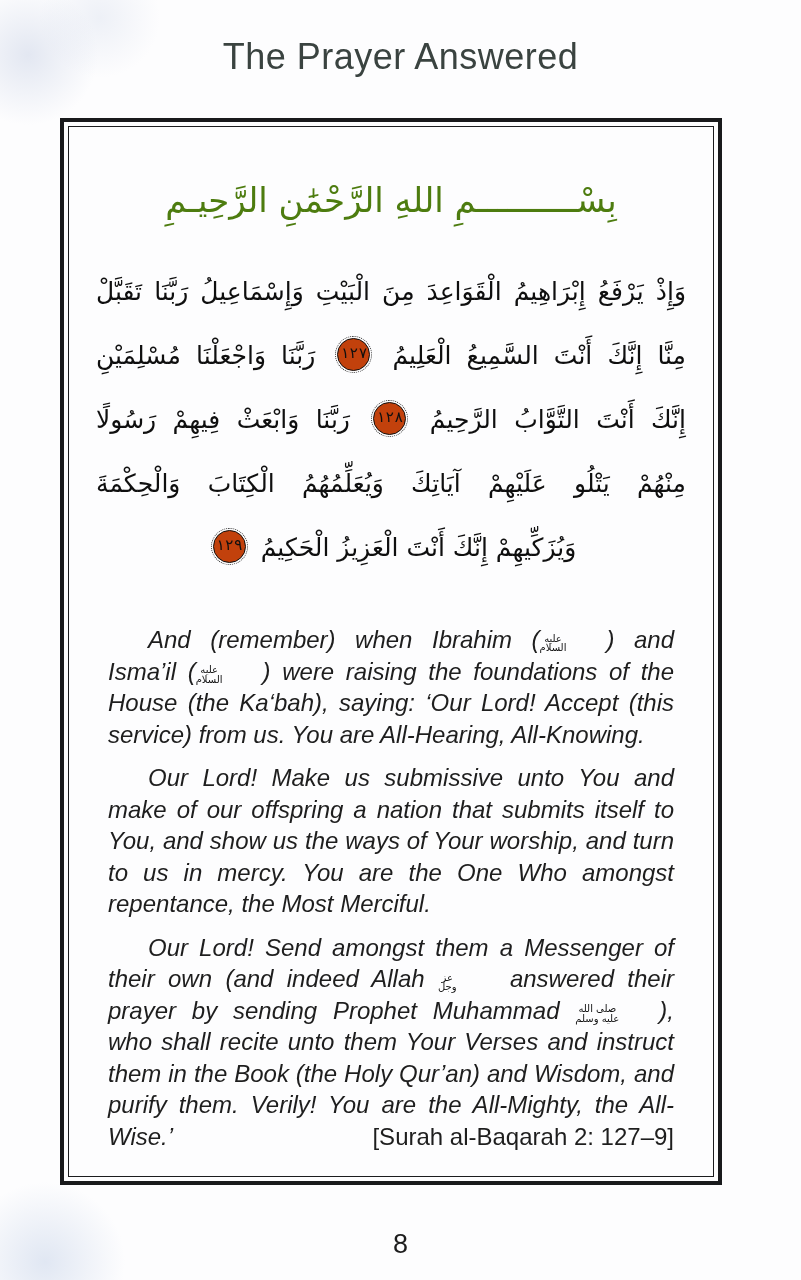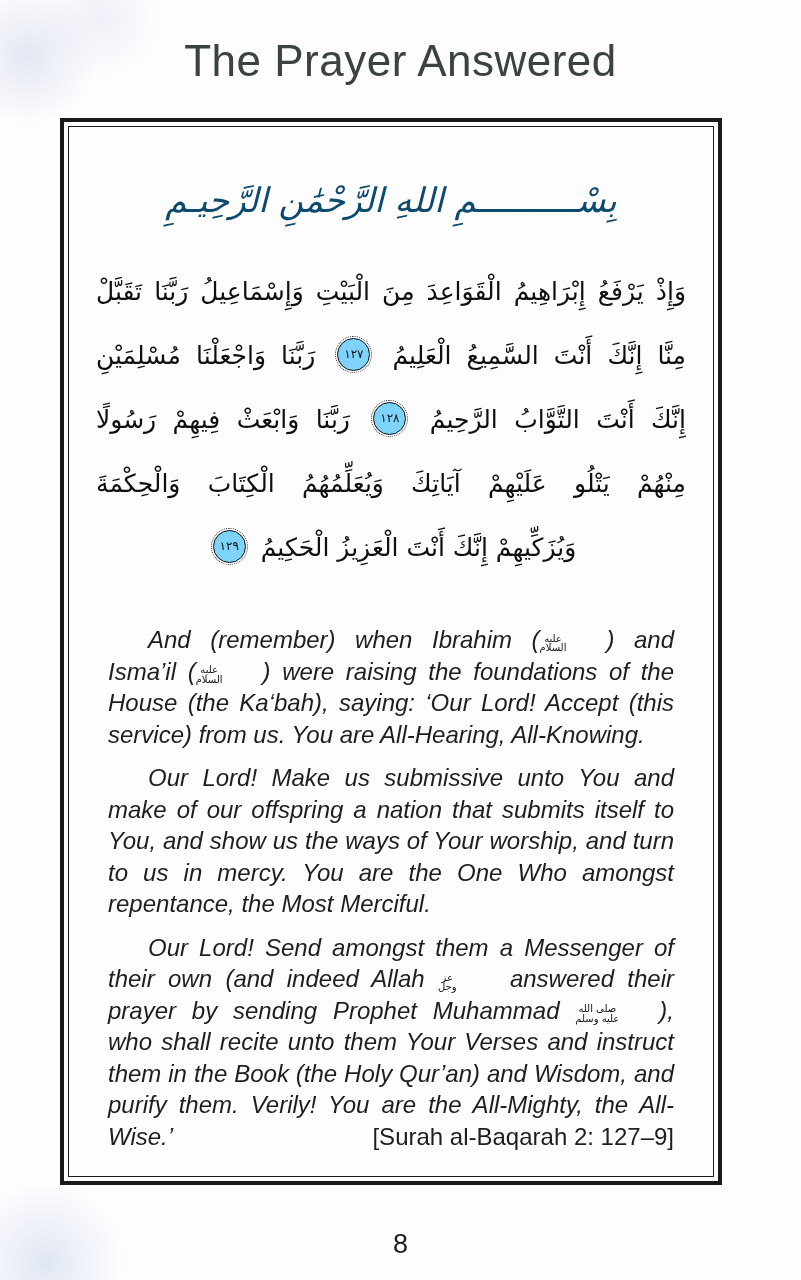--- a/index.html
+++ b/index.html
@@ -7,54 +7,54 @@
     width:801px;height:1280px;position:relative;overflow:hidden;
     font-family:"Liberation Sans",sans-serif;
     background:
       radial-gradient(circle at 28px 55px, rgba(205,213,231,.55) 0, rgba(255,255,255,0) 70px),
       radial-gradient(circle at 45px 1262px, rgba(205,216,235,.6) 0, rgba(255,255,255,0) 80px),
       radial-gradient(circle at 100px 18px, rgba(214,221,236,.4) 0, rgba(255,255,255,0) 60px),
       #fdfdfe;
   }
   .book-title{
     position:absolute;top:36px;left:0;width:100%;
-    text-align:center;font-size:44px;font-weight:400;letter-spacing:.5px;
+    text-align:center;font-size:36px;font-weight:400;letter-spacing:.5px;
     color:#3a4340;
   }
   .frame{
     position:absolute;left:60px;top:118px;width:662px;height:1067px;
     box-sizing:border-box;border:4px solid #191a1c;background:transparent;
   }
   .frame-inner{
     position:absolute;inset:4px;border:1.6px solid #1b1c1e;
   }
   .content{
     position:absolute;inset:6px;padding:12px 26px 0 26px;overflow:hidden;
   }
   .bismillah{
     margin-top:14px;height:92px;line-height:92px;text-align:center;
     direction:rtl;font-family:"DejaVu Sans",sans-serif;
-    font-size:34px;color:#0c4a6e;white-space:nowrap;font-style:italic;
+    font-size:34px;color:#4d7c0f;white-space:nowrap;
   }
   .quran-block{
     margin-top:14px;direction:rtl;font-family:"DejaVu Sans",sans-serif;
     font-size:25px;color:#0f0f0f;
   }
   .a-line{
     line-height:64px;min-height:64px;
     text-align:justify;text-align-last:justify;text-justify:inter-word;
     white-space:nowrap;
   }
   .a-line.centered{text-align:center;text-align-last:center;}
   .ayah-badge{
     display:inline-flex;align-items:center;justify-content:center;
     width:31px;height:31px;border:1.6px solid #101010;border-radius:50%;
     outline:1.5px dotted #2b2b2b;outline-offset:1.5px;
-    font-size:12px;line-height:1;vertical-align:middle;
-    margin:0 7px;position:relative;top:-3px;background:#7dd3fc;
+    font-size:15px;line-height:1;vertical-align:middle;
+    margin:0 7px;position:relative;top:-3px;background:#c2410c;font-family:Liberation Mono, monospace;
   }
   .translation{
     margin-top:44px;
     font-style:italic;font-size:24px;line-height:31.5px;
     color:#1e1e1e;text-align:justify;
   }
   .translation p{margin:12px;text-indent:40px;}
   .hon-seal{
     display:inline-block;direction:rtl;font-style:normal;
     font-family:"DejaVu Sans",sans-serif;

